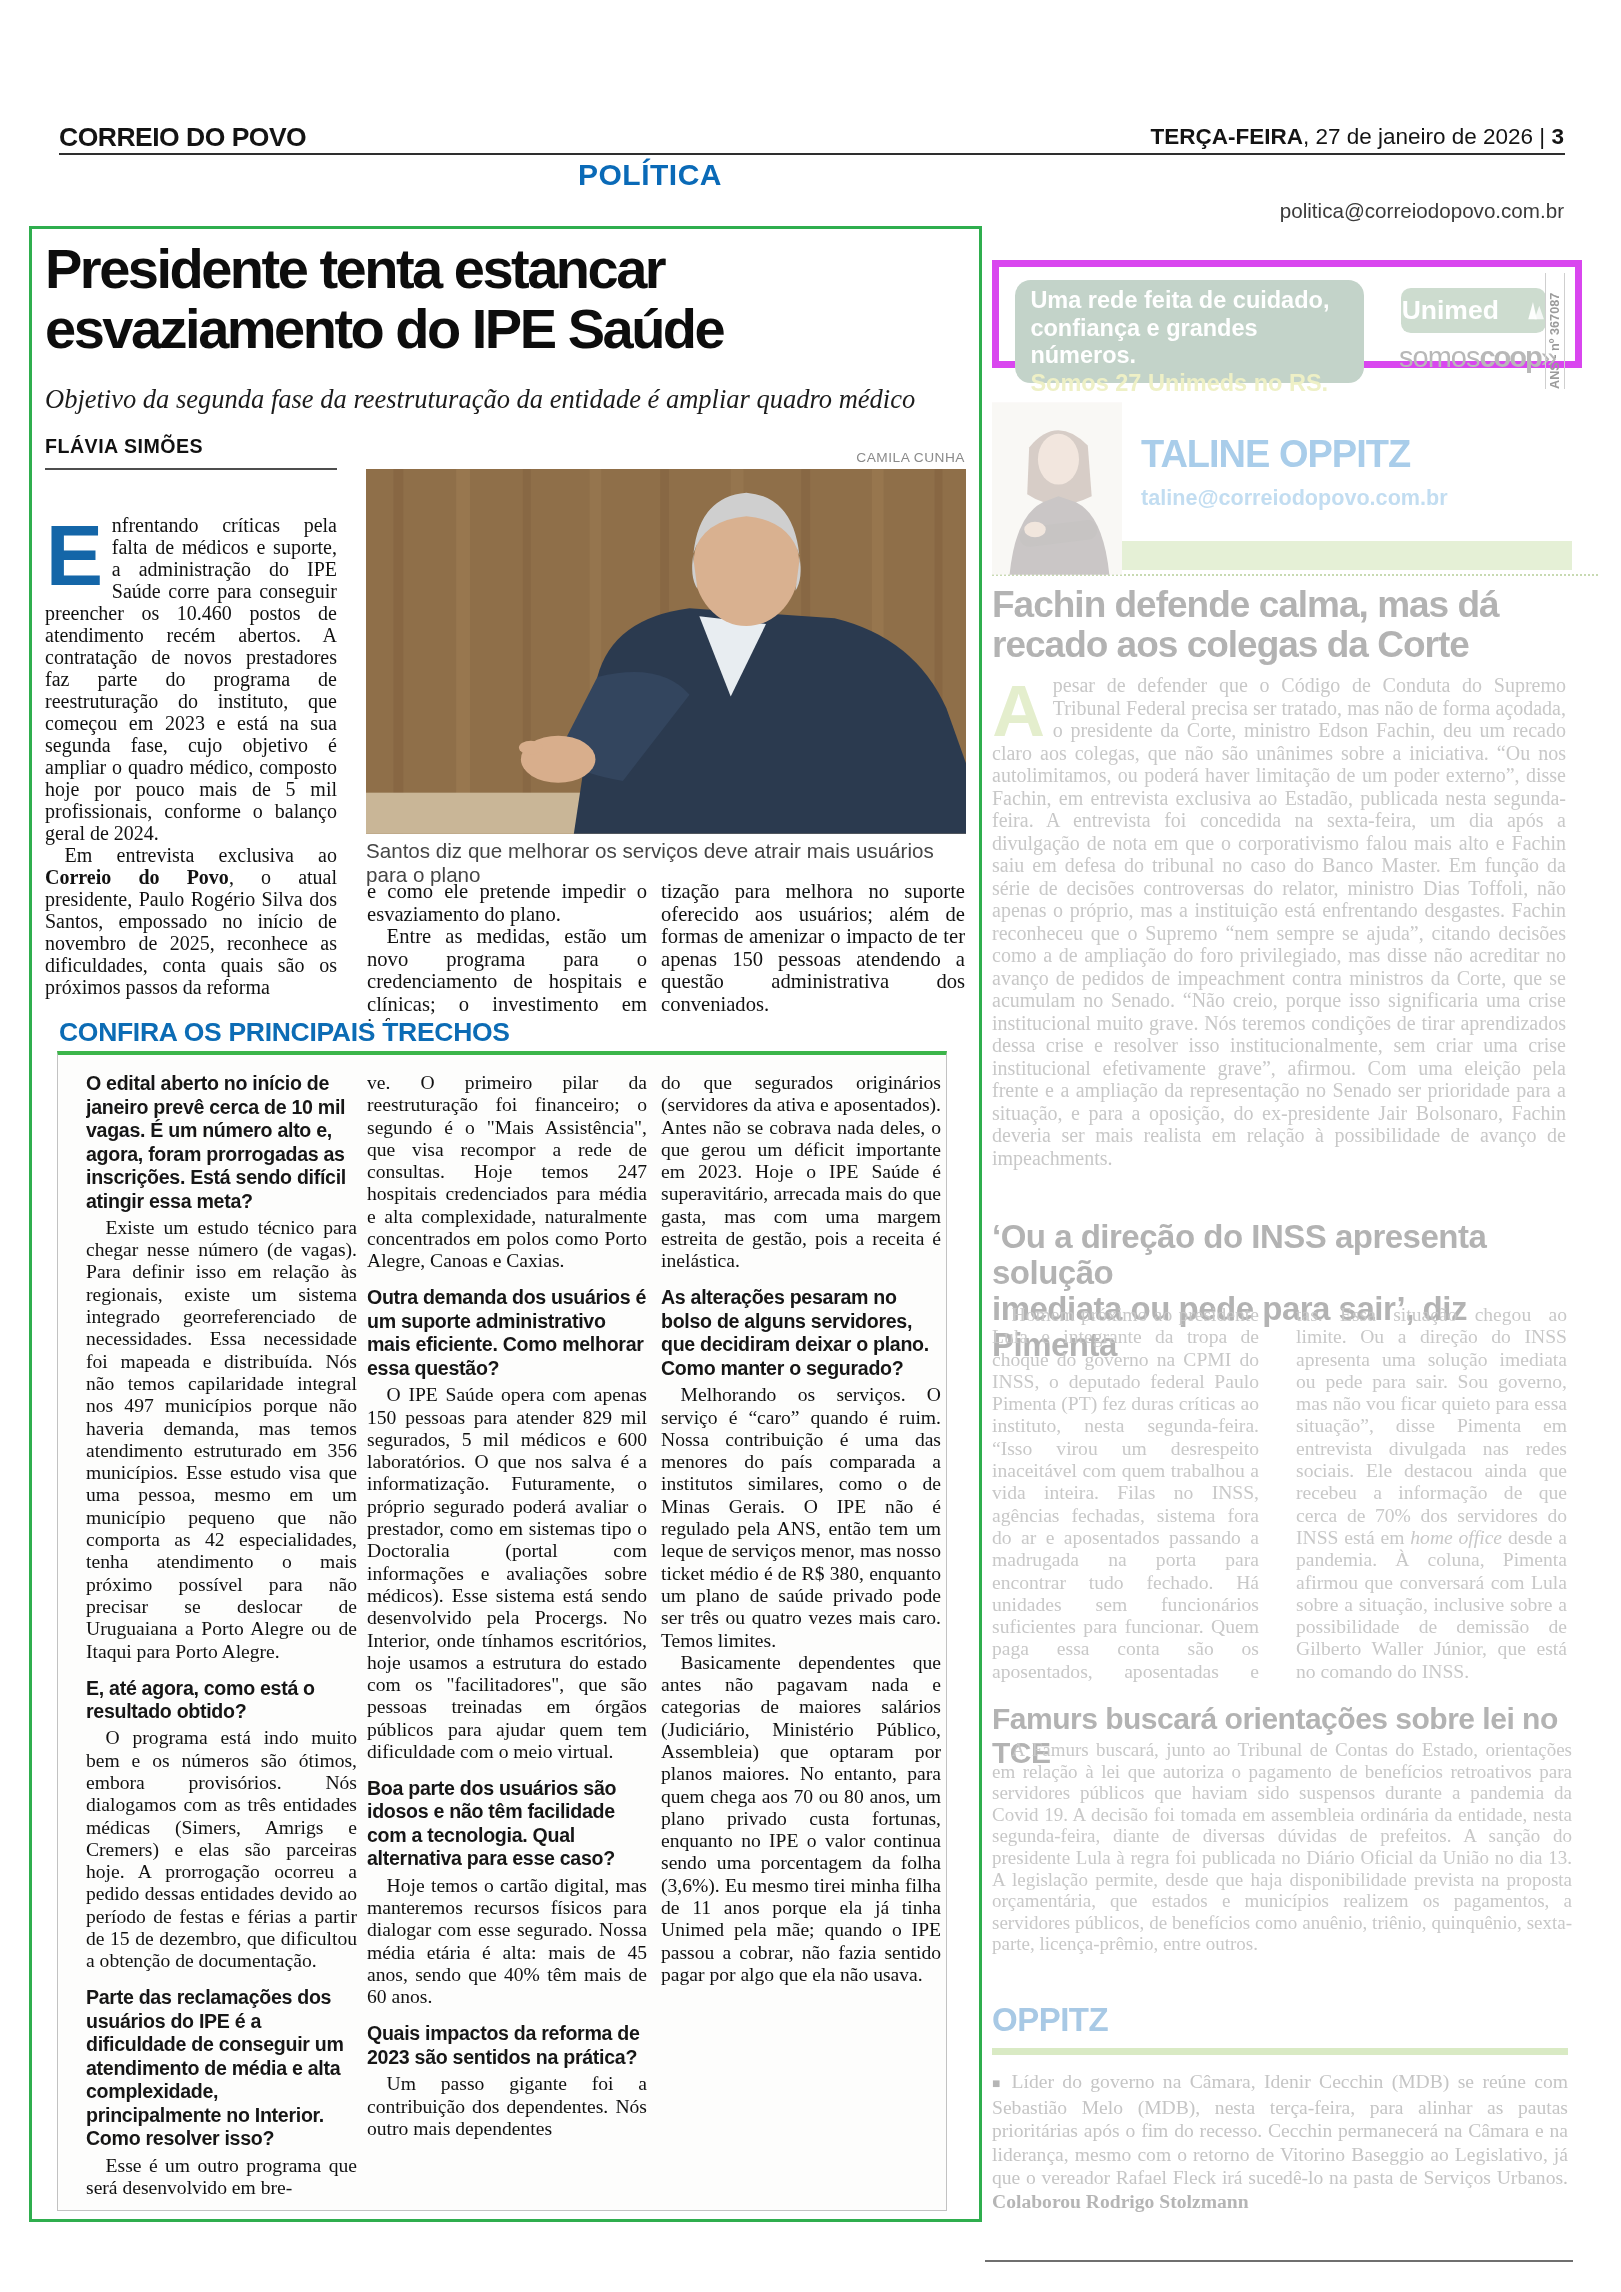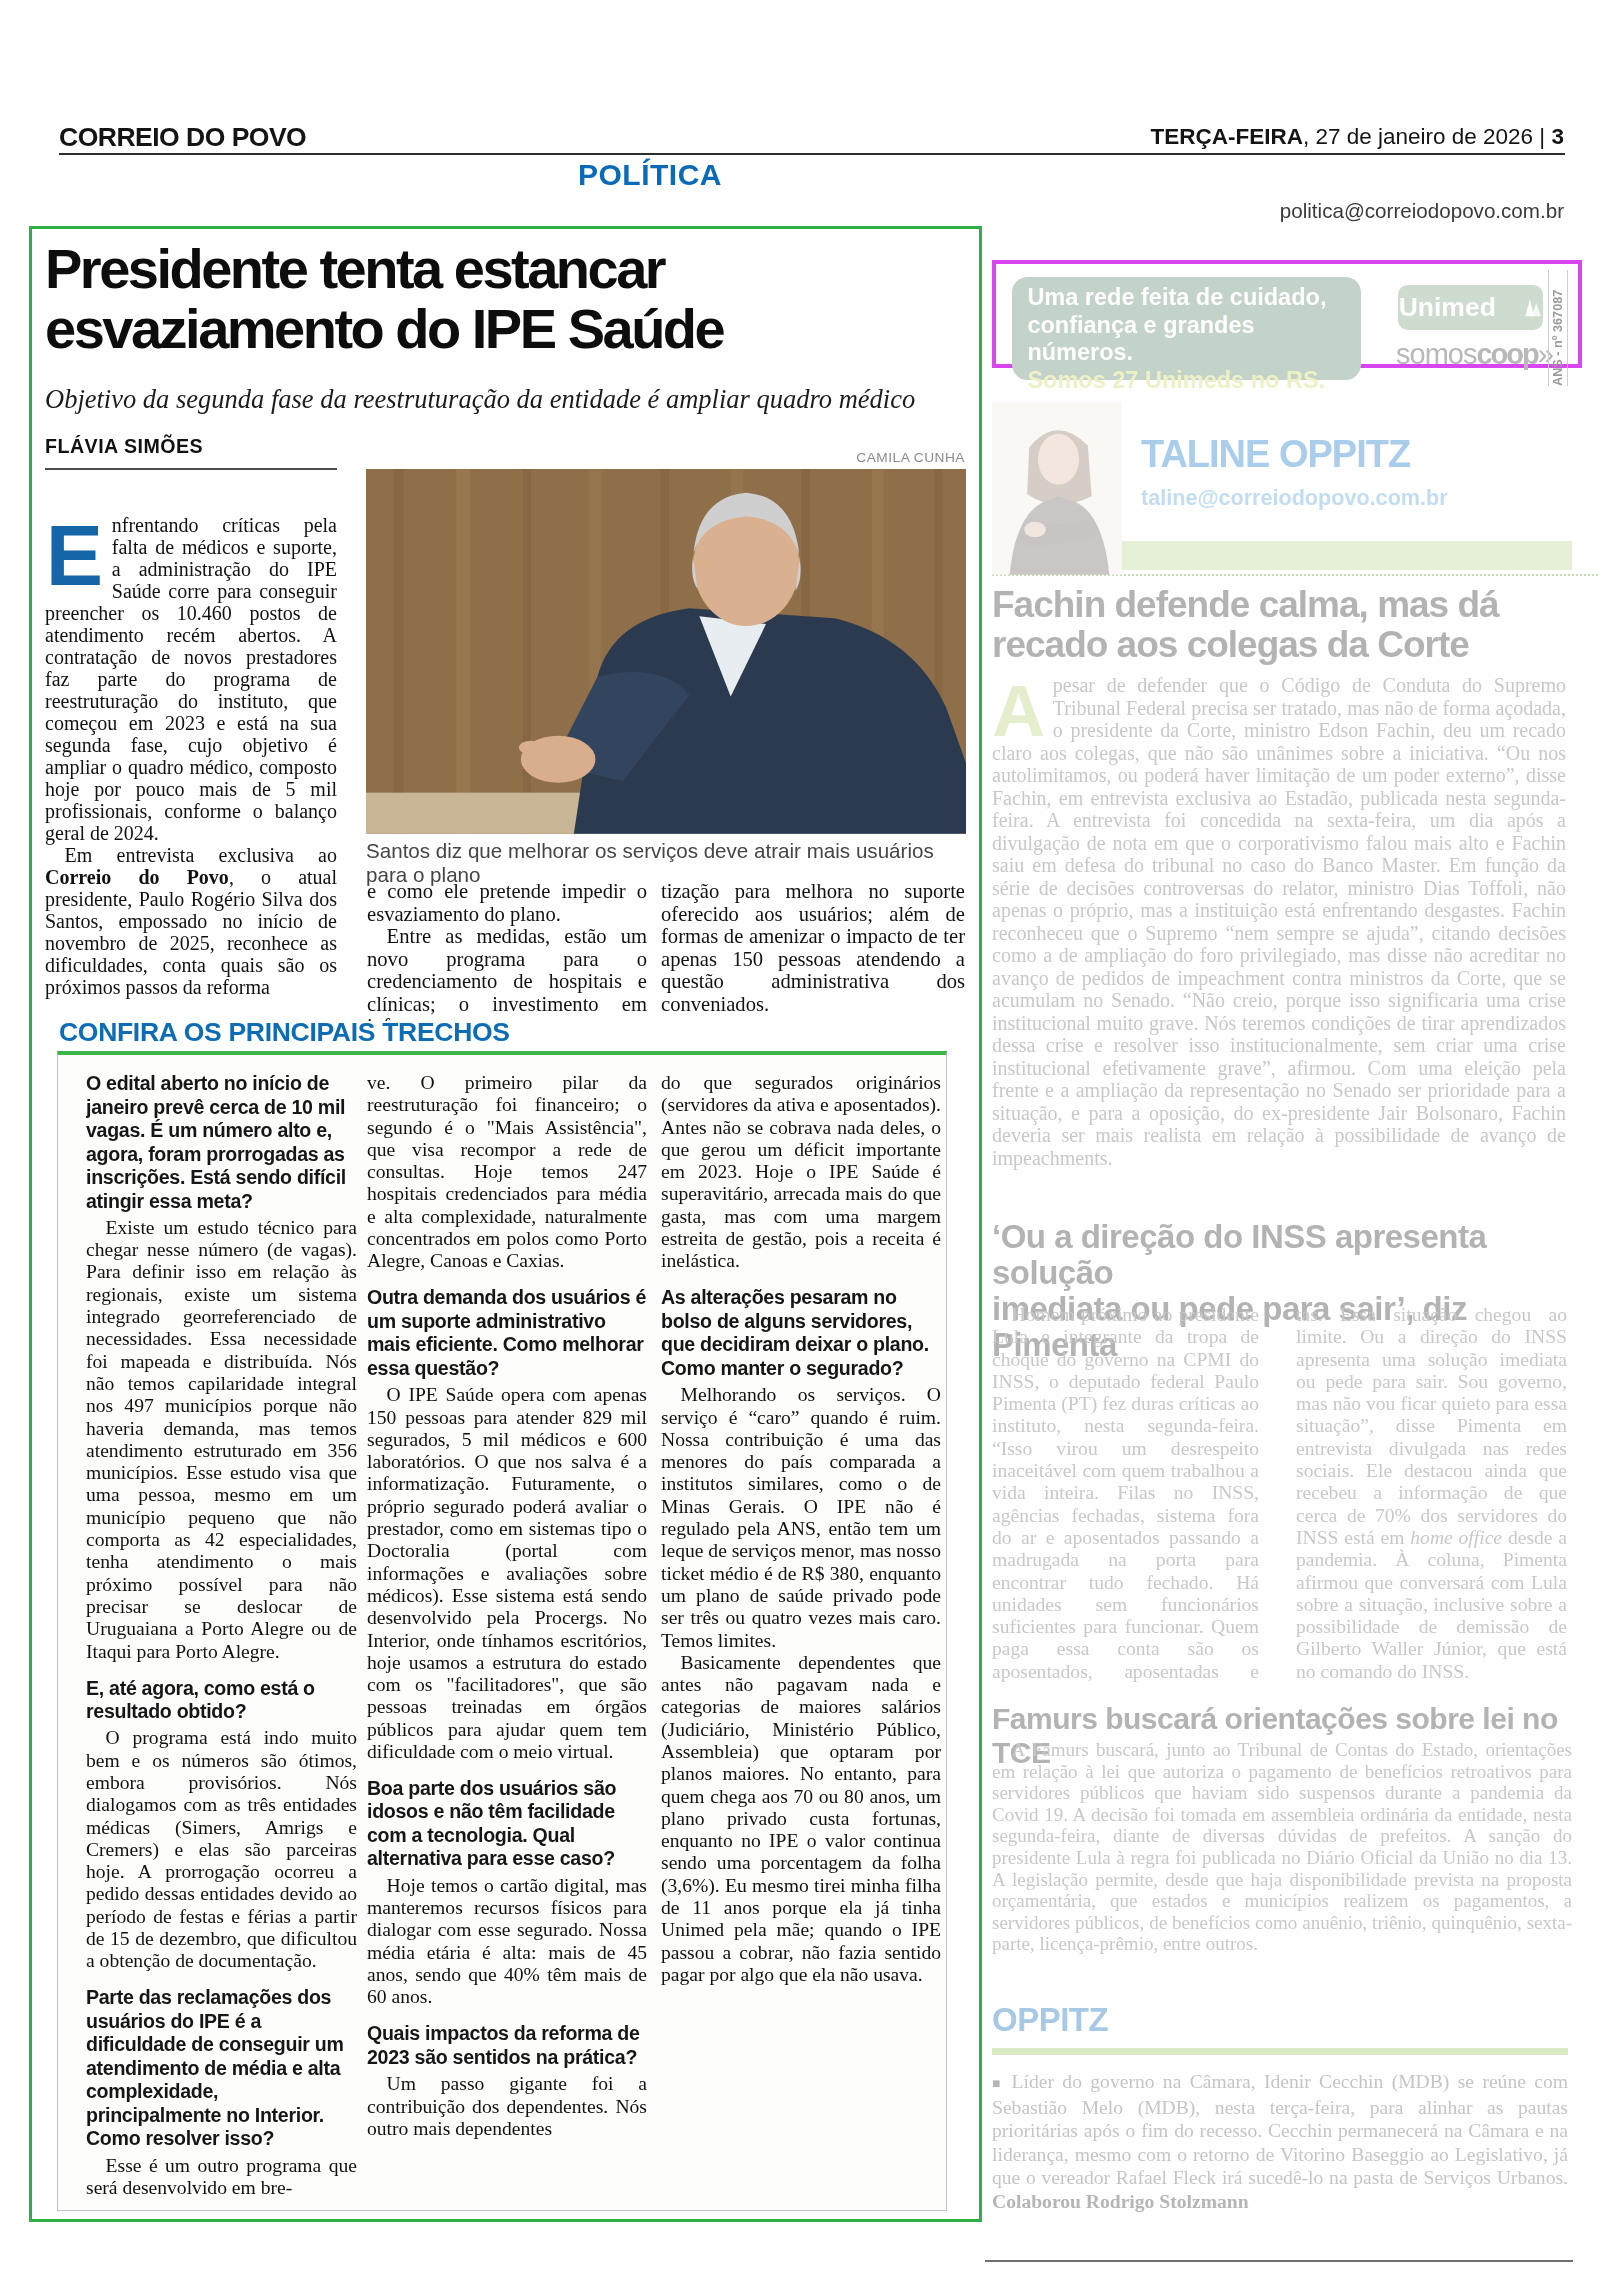--- a/index.html
+++ b/index.html
@@ -44,21 +44,21 @@
   #icol1{left:86px;width:271px;}
   #icol2{left:367px;width:280px;}
   #icol3{left:661px;width:280px;}
   .icol p.q{font-family:"Liberation Sans",sans-serif;font-weight:bold;font-size:19.6px;line-height:23.5px;
             letter-spacing:-0.3px;color:#161616;margin:13.7px 0 3.9px 0;text-align:left;}
   .icol p.q:first-child{margin-top:0;}
   .icol p.a{text-indent:19.6px;}
   .icol p.a.cont{text-indent:0;}
 
   
-  #adbox{left:992px;top:260px;width:590px;height:108px;border:4px solid #d946ef;box-sizing:border-box;background:#fff;}
+  #adbox{left:992px;top:260px;width:590px;height:108px;border:7px solid #d946ef;box-sizing:border-box;background:#fff;}
   #adgreen{position:absolute;left:15.7px;top:12.7px;width:349px;height:103px;border-radius:15.7px;background:#c3d3c9;
            padding:7.8px 0 0 15.7px;box-sizing:border-box;font-family:"Liberation Sans",sans-serif;font-weight:bold;
            font-size:23.5px;line-height:27.4px;color:#ffffff;}
   #adgreen .yl{color:#eef0c6;}
   #adbadge{position:absolute;left:402px;top:20.6px;width:145px;height:45px;border-radius:9.8px;background:#cddccf;
            display:flex;align-items:center;justify-content:center;gap:23px;font-family:"Liberation Sans",sans-serif;
            font-weight:bold;font-size:26.5px;color:#fff;}
   #somoscoop{position:absolute;left:400px;top:74px;font-family:"Liberation Sans",sans-serif;font-size:29px;
              color:#b8b8b8;letter-spacing:-1px;}
   #somoscoop .bold{font-weight:bold;letter-spacing:-2px;}

